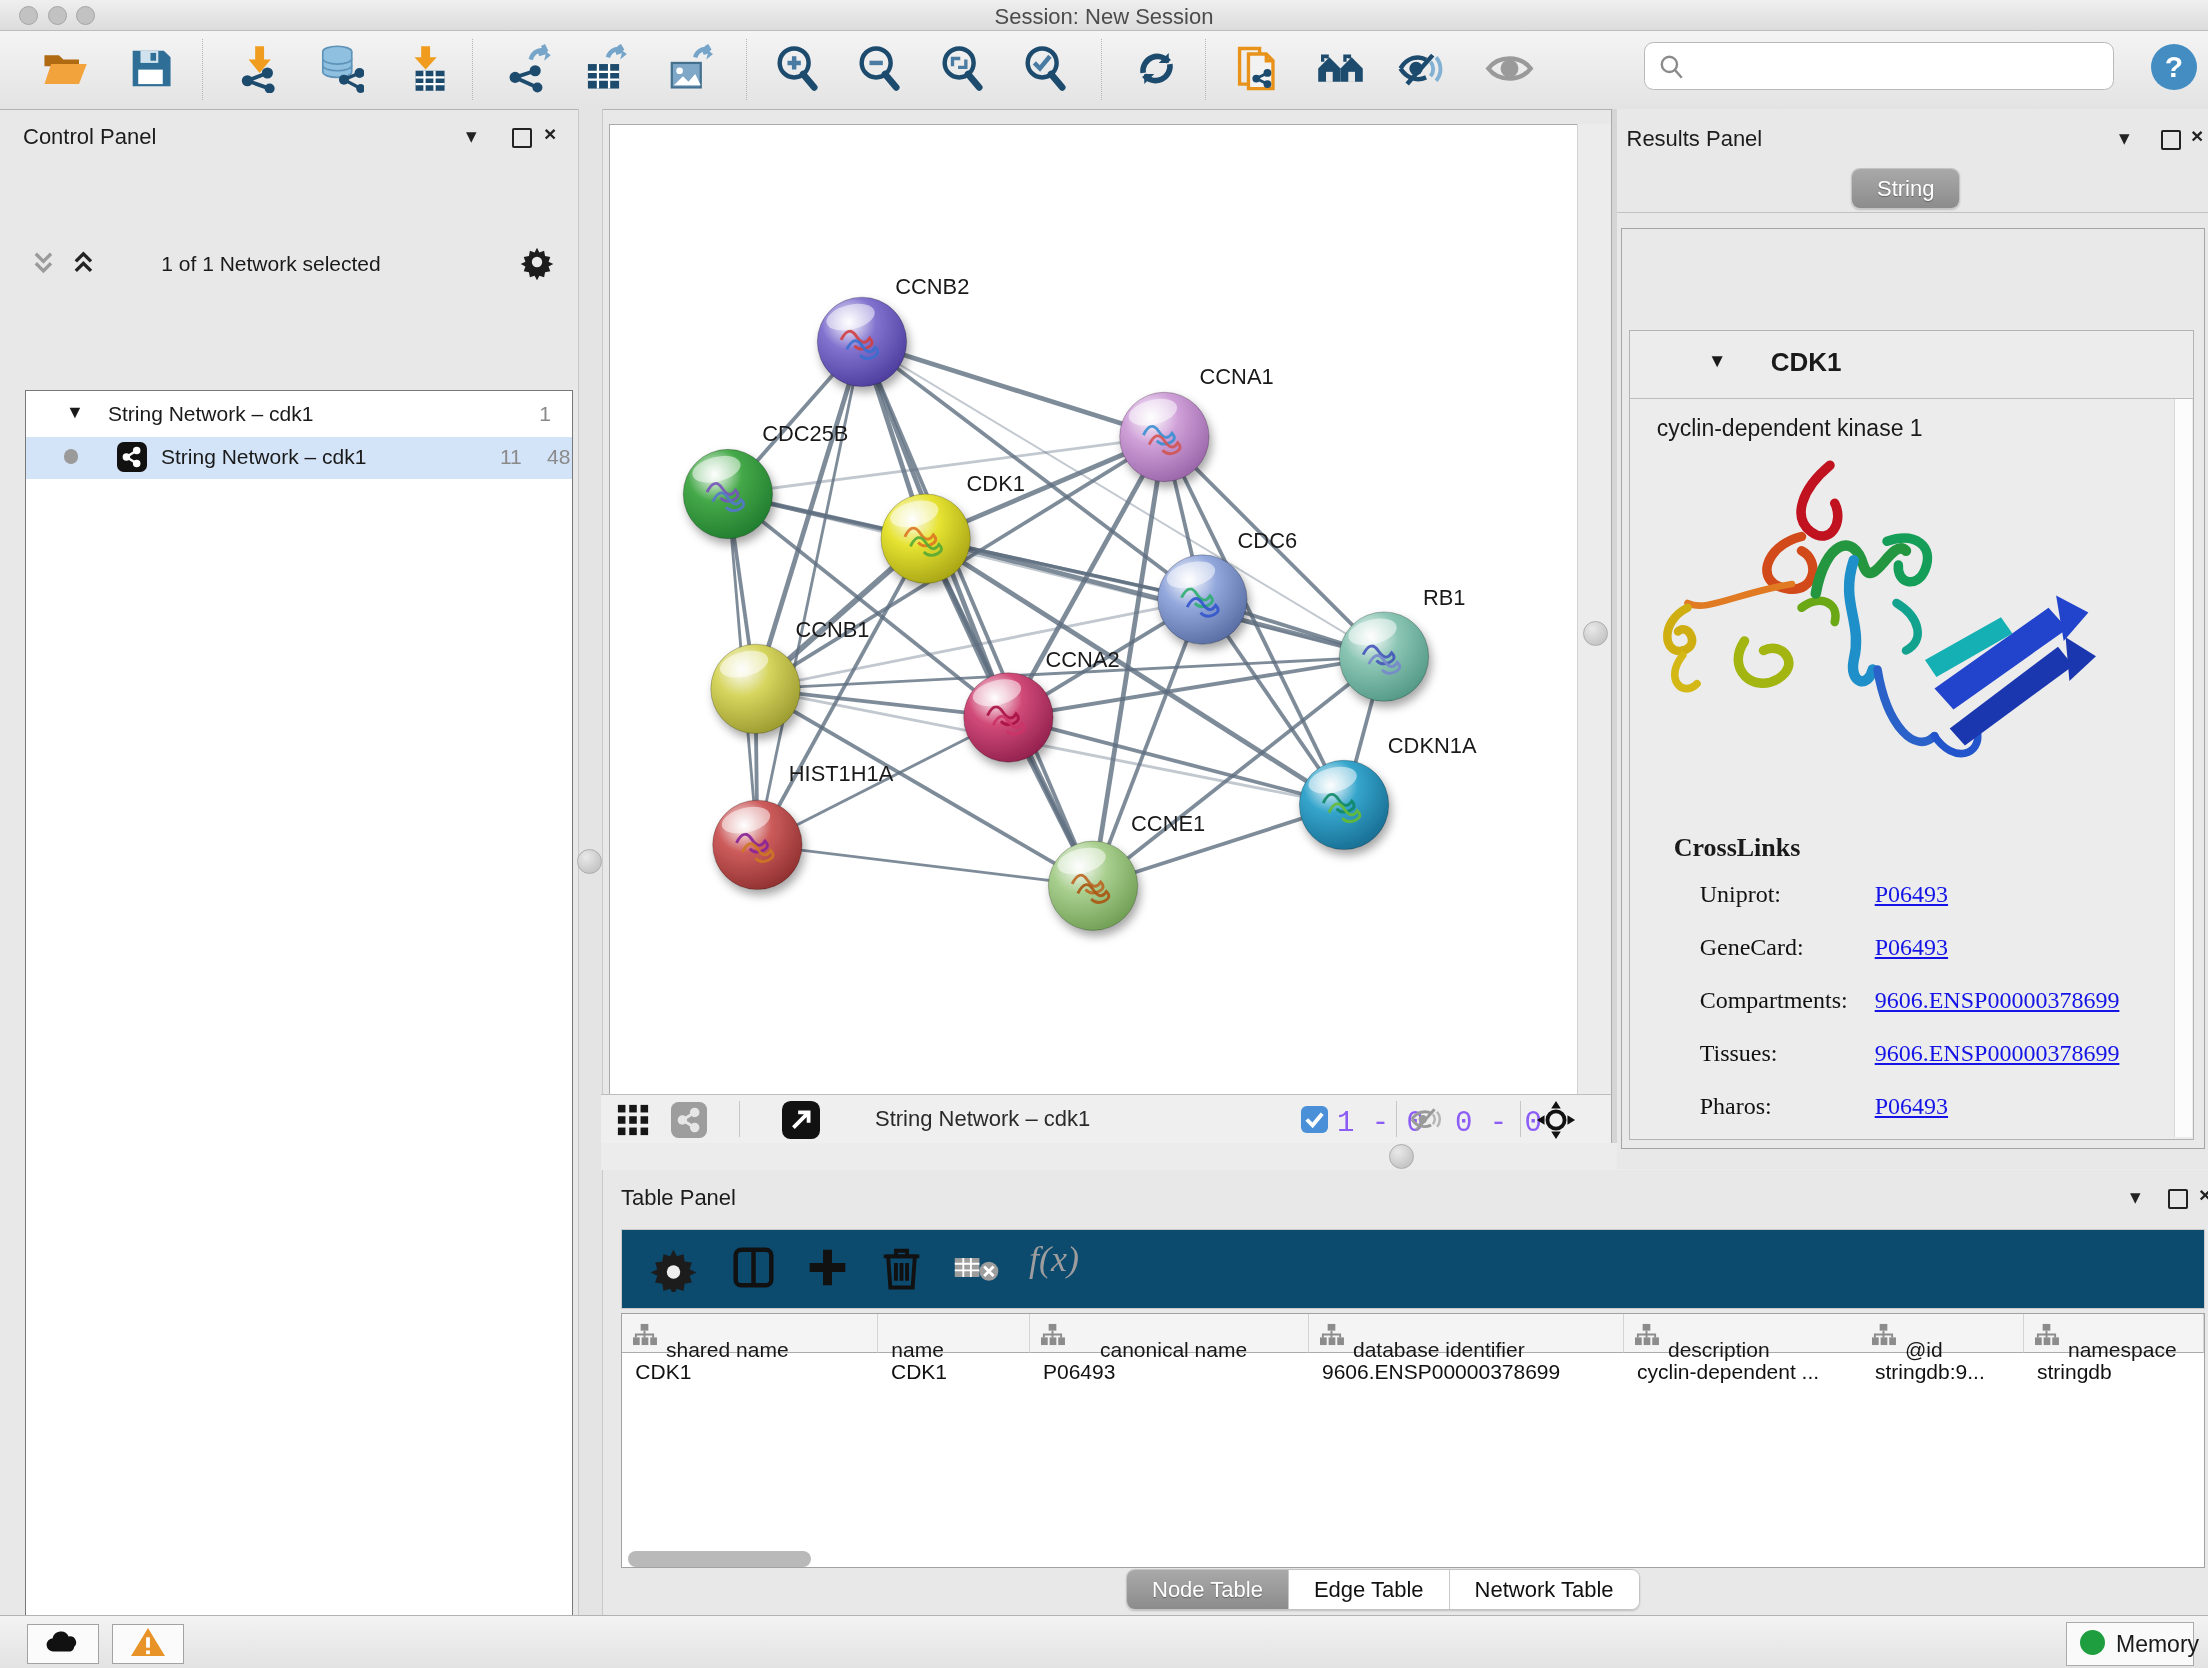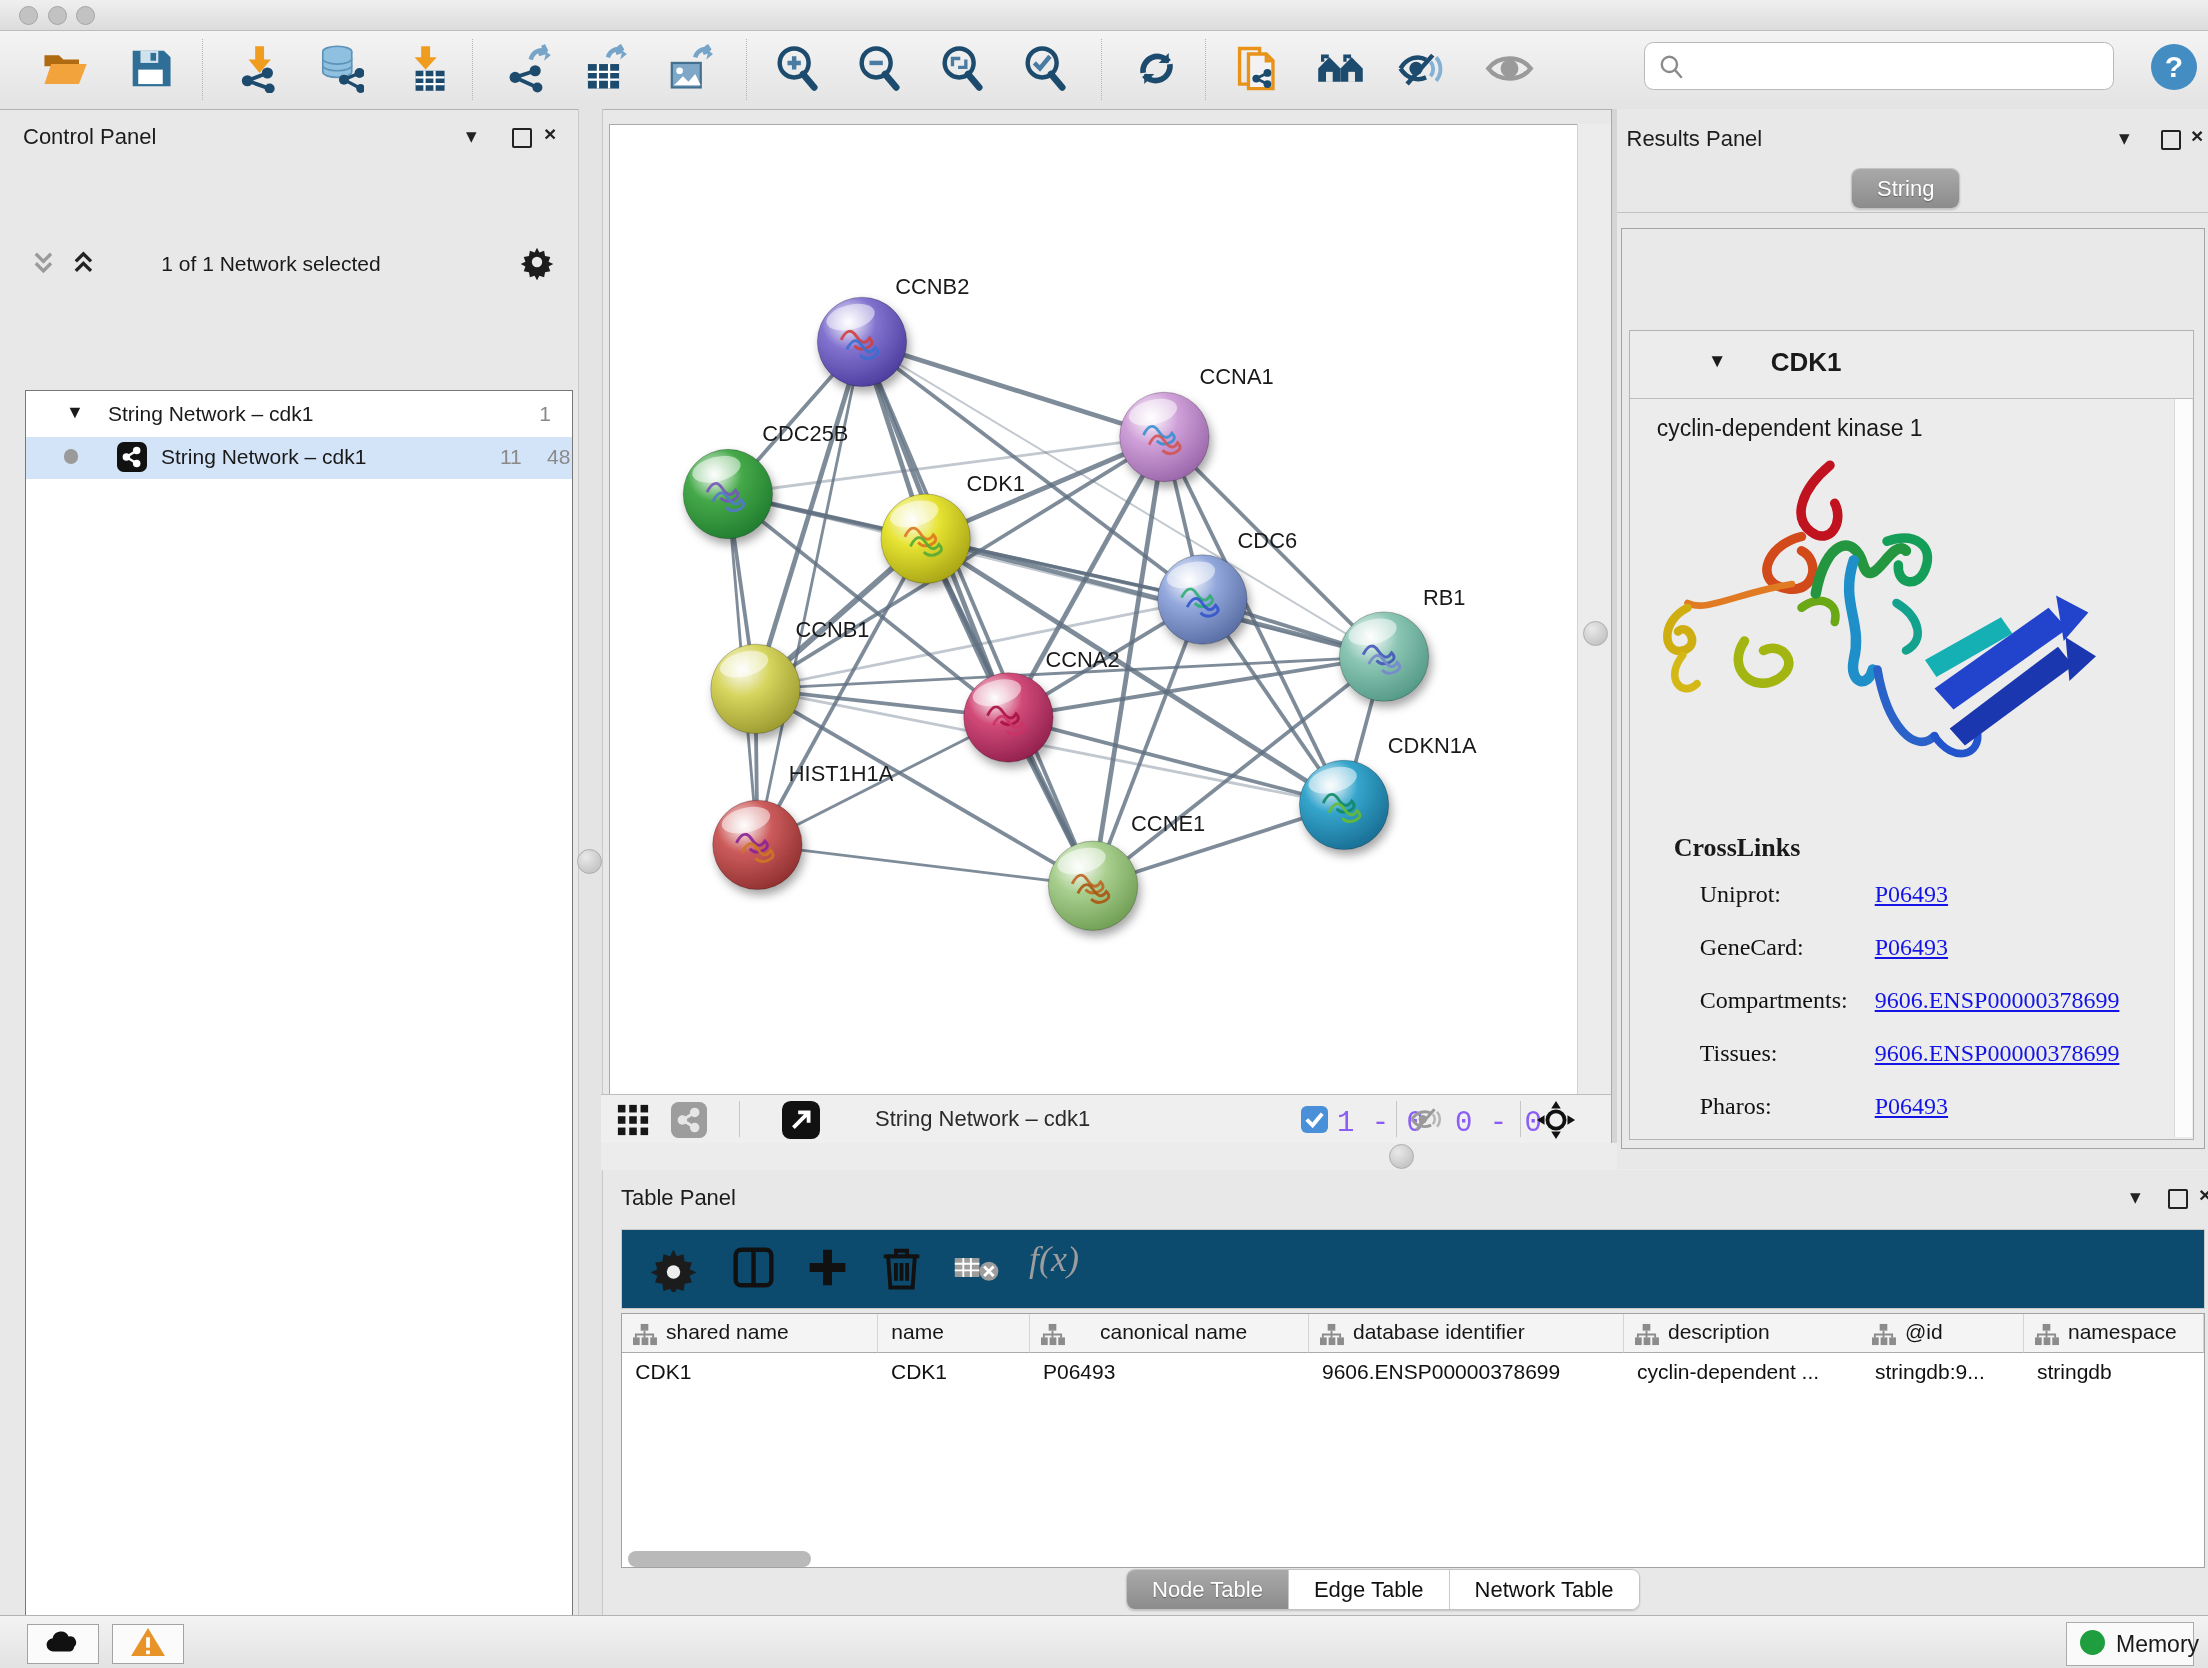--- a/index.html
+++ b/index.html
@@ -63,37 +63,38 @@
   .btn{background:linear-gradient(#ffffff,#f2f2f2);border:1px solid #bdbdbd;border-radius:8.6px;
      font-size:22px;text-align:center;cursor:pointer;box-shadow:0 1px 1.9px rgba(0,0,0,.12);}
   .xlink{color:#1414e6;text-decoration:underline;font-family:"Liberation Serif",serif;font-size:24px;}
   .xlabel{color:#111;font-family:"Liberation Serif",serif;font-size:24px;}
   
   .tp-toolbar{left:621px;top:1229px;width:1582px;height:78px;background:#0c4a6e;border:1px solid #c9c9c9;}
   .tp-ico{top:13.3px;width:49px;height:49px;cursor:pointer;}
   .tbl{left:621px;top:1313px;width:1582px;height:253px;background:#fff;border:1px solid #a2a2a2;overflow:hidden;}
   .th{position:absolute;top:0;height:38px;background:#f4f4f4;border-right:1px solid #d4d4d4;
       border-bottom:1px solid #ababab;font-size:21px;color:#161616;}
-  .th .lbl{position:absolute;top:6px;white-space:nowrap;overflow:hidden;}
+  .th .lbl{position:absolute;top:24px;white-space:nowrap;overflow:hidden;}
   .td{position:absolute;top:46px;font-size:21px;color:#111;white-space:nowrap;overflow:hidden;}
   .hthumb{left:628px;top:1551px;width:183px;height:16px;border-radius:8.6px;background:#b9b9b9;}
   
   .statusbar{left:0;top:1615px;width:2208px;height:53px;background:linear-gradient(#f3f3f3,#e2e2e2);
      border-top:1px solid #b3b3b3;}
   .sb-btn{top:7.6px;width:70px;height:38px;background:#fbfbfb;border:1.9px solid #a3a3a3;text-align:center;cursor:pointer;}
   .mem-btn{left:2066px;top:5.7px;width:126px;height:42px;background:#fafafa;border:1px solid #ababab;cursor:pointer;}
   .dot-green{width:25px;height:25px;border-radius:50%;}
 </style>
 </head>
 <body>
 
 <div class="abs titlebar">
   <div class="abs tl" style="left:19px"></div>
   <div class="abs tl" style="left:48px"></div>
   <div class="abs tl" style="left:76px"></div>
+  <div class="abs win-title">Session: New Session</div>
 </div>
 
 <div class="abs toolbar">
   <span class="abs tbi" style="left:40px">
     <svg viewBox="0 0 44 44">
         <path d="M4 10 h13 l4 4 h14 v6 H4z" fill="#b06a12"></path>
         <path d="M4 36 L10 18 h32 L35 36z" fill="#f2a33c"></path>
       </svg>
   </span>
   <span class="abs tbi" style="left:126px">

